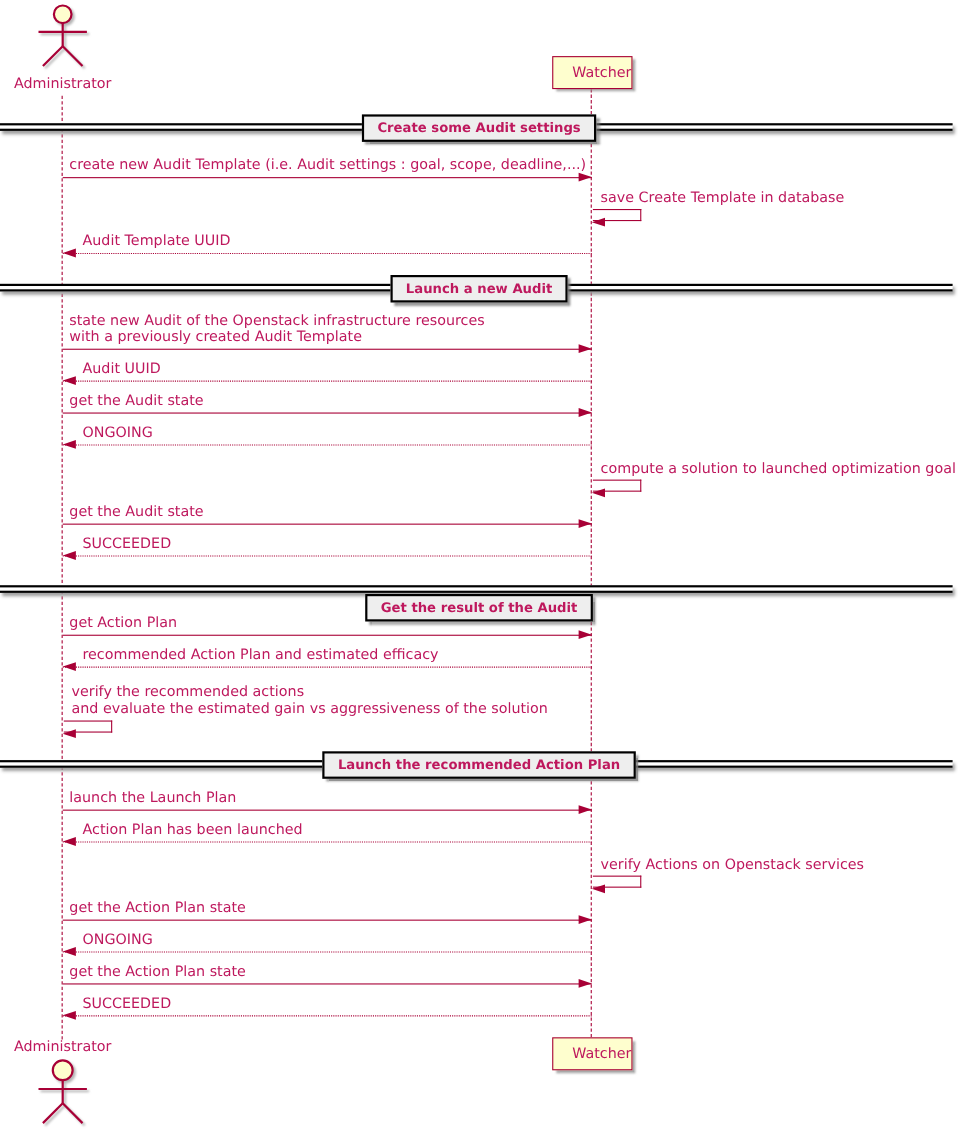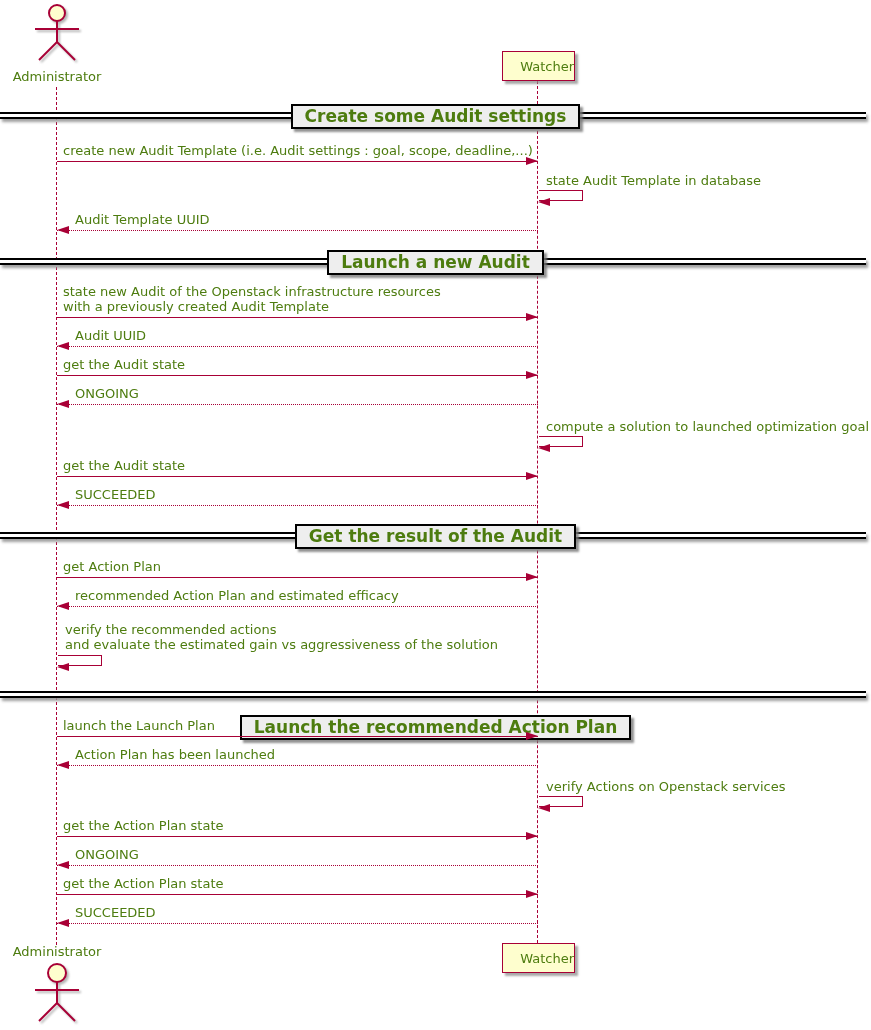--- a/index.html
+++ b/index.html
@@ -3,21 +3,21 @@
 <meta charset="utf-8">
 <style>
   * { margin:0; padding:0; box-sizing:border-box; }
   html,body { background:#ffffff; }
   .canvas {
     position:relative;
     width:871px; height:1030px;
     background:#ffffff;
     font-family:"DejaVu Sans", sans-serif;
     font-size:13px;
-    color:#4d7c0f;
+    color:#be185d;
     overflow:hidden;
   }
 
   
   .lifeline {
     position:absolute; width:0;
     border-left:1px dashed #A80036;
   }
 
   
@@ -46,21 +46,21 @@
   }
   .divider-row {
     position:absolute; left:0; right:0; height:24px;
     display:flex; justify-content:center; align-items:center;
   }
   .divider-box {
     background:#EEEEEE;
     border:2px solid #000;
     box-shadow:3px 3px 2px rgba(120,120,120,0.8);
     padding:2px 12px;
-    font-weight:bold; font-size:17px; line-height:17px;
+    font-weight:bold; font-size:12px; line-height:17px;
     white-space:nowrap;
   }
 
   
   .msg { position:absolute; left:57px; width:481px; height:0; }
   .msg .line { position:absolute; left:0; right:0; top:-1px; height:0; }
   .msg .line.solid  { border-top:1.5px solid #A80036; }
   .msg .line.dotted { border-top:1.5px dotted #A80036; }
   .msg .label {
     position:absolute; bottom:4px; left:6px;
@@ -114,21 +114,21 @@
     <div class="divider-box">Create some Audit settings</div>
   </div>
 
   <div class="msg" style="top:162px;">
     <div class="label">create new Audit Template (i.e. Audit settings : goal, scope, deadline,...)</div>
     <div class="line solid"></div>
     <div class="ah-r"></div>
   </div>
 
   <div class="selfmsg" style="left:538px; top:173px;">
-    <div class="label">state Audit Template in database</div>
+    <div class="label">save Create Template in database</div>
     <div class="loop" style="top:17px;">
       <div class="ah-l"></div>
     </div>
   </div>
 
   <div class="msg return" style="top:231px;">
     <div class="label">Audit Template UUID</div>
     <div class="line dotted"></div>
     <div class="ah-l"></div>
   </div>
@@ -176,21 +176,21 @@
     <div class="ah-r"></div>
   </div>
 
   <div class="msg return" style="top:506px;">
     <div class="label">SUCCEEDED</div>
     <div class="line dotted"></div>
     <div class="ah-l"></div>
   </div>
 
   <div class="divider-rule" style="top:532px;"></div>
-  <div class="divider-row" style="top:524px;align-items:center;">
+  <div class="divider-row" style="top:540px;align-items:center;">
     <div class="divider-box">Get the result of the Audit</div>
   </div>
 
   <div class="msg" style="top:578px;">
     <div class="label">get Action Plan</div>
     <div class="line solid"></div>
     <div class="ah-r"></div>
   </div>
 
   <div class="msg return" style="top:607px;">
@@ -201,21 +201,21 @@
 
   <div class="selfmsg" style="left:57px; top:622px;">
     <div class="label">verify the recommended actions
 and evaluate the estimated gain vs aggressiveness of the solution</div>
     <div class="loop" style="top:33px;">
       <div class="ah-l"></div>
     </div>
   </div>
 
   <div class="divider-rule" style="top:691px;"></div>
-  <div class="divider-row" style="top:715px;">
+  <div class="divider-row" style="top:683px;">
     <div class="divider-box">Launch the recommended Action Plan</div>
   </div>
 
   <div class="msg" style="top:737px;">
     <div class="label">launch the Launch Plan</div>
     <div class="line solid"></div>
     <div class="ah-r"></div>
   </div>
 
   <div class="msg return" style="top:766px;">

